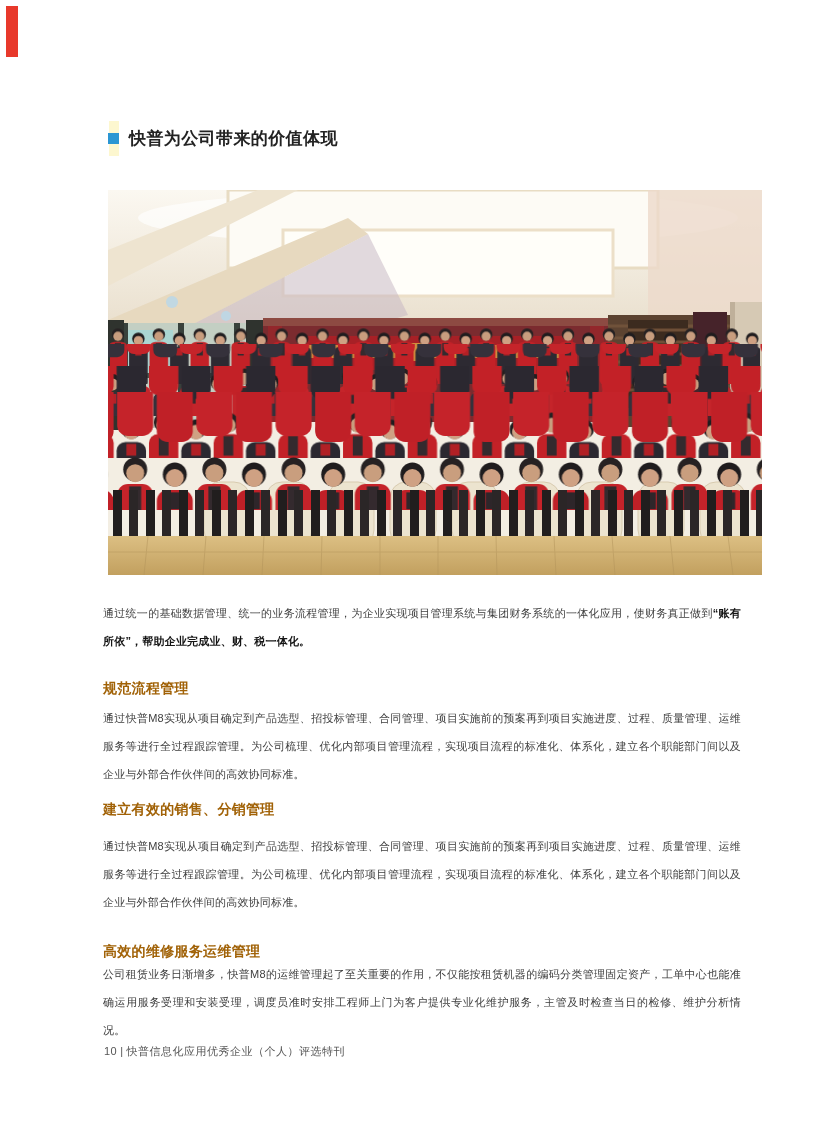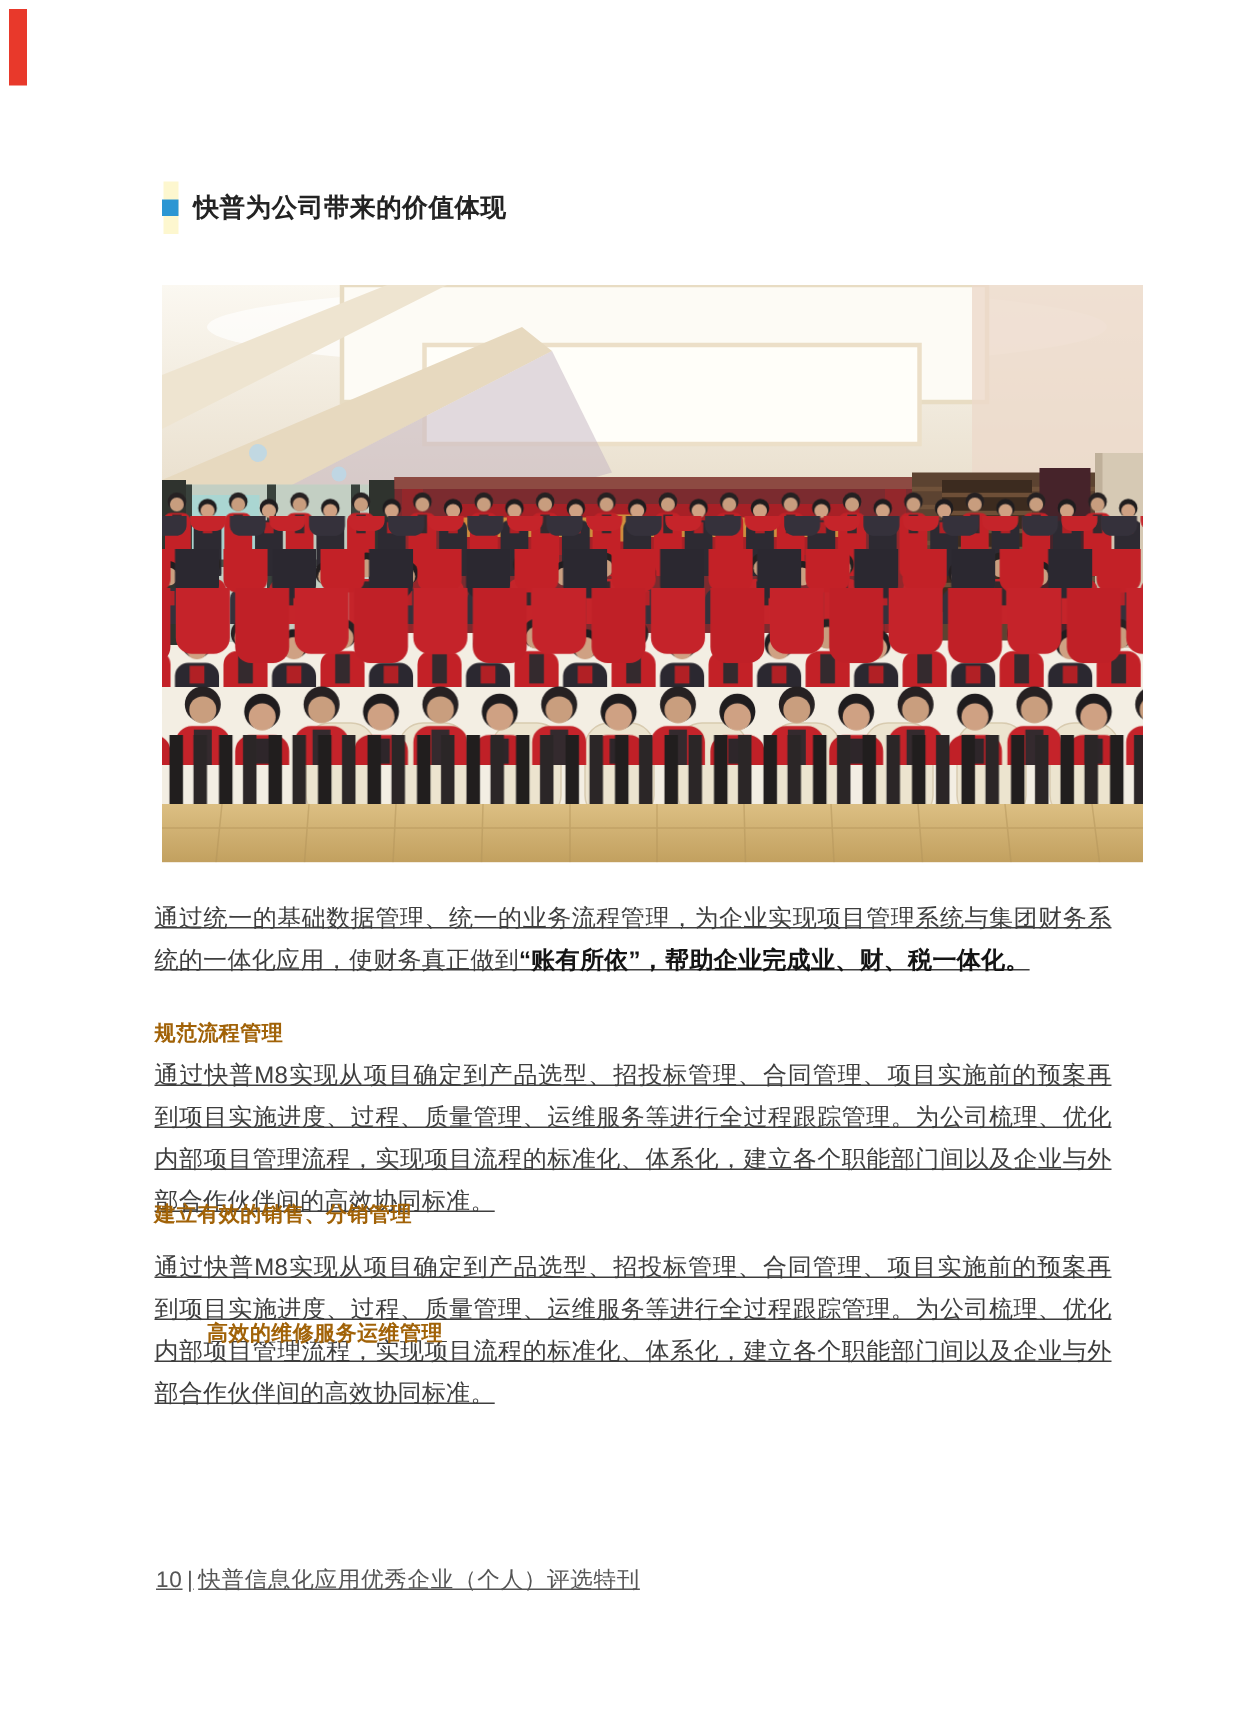--- a/index.html
+++ b/index.html
@@ -8,32 +8,32 @@
     font-family:"Liberation Sans","DejaVu Sans",sans-serif;color:#3e3e3e;overflow:hidden;
   }
   .corner-mark{position:absolute;left:6px;top:6px;width:12px;height:51px;background:#e8392b;}
   .title-row{position:absolute;left:108px;top:130px;display:flex;align-items:center;justify-content:center;}
   .bullet-wrap{position:relative;width:11px;height:11px;margin-right:10px;flex:0 0 auto;}
   .bullet-glow{position:absolute;left:1px;top:-12px;width:10px;height:35px;background:#fdf7cf;}
   .bullet{position:absolute;left:0;top:0;width:11px;height:11px;background:#2b96d3;}
   h1.page-title{margin:0;font-size:17px;line-height:17px;font-weight:bold;color:#232323;letter-spacing:0.4px;}
   .photo{position:absolute;left:108px;top:190px;width:654px;height:385px;margin:0;overflow:hidden;background:#f3eee3;}
   .photo svg{display:block;}
-  .body-text{position:absolute;left:103px;width:638px;margin:0;font-size:16px;line-height:28px;
-    text-align:justify;text-justify:inter-ideograph;color:#3e3e3e;letter-spacing:0.2px;text-decoration:underline;}
+  .body-text{position:absolute;left:103px;width:638px;margin:0;font-size:11px;line-height:28px;
+    text-align:justify;text-justify:inter-ideograph;color:#3e3e3e;letter-spacing:0.2px;}
   .body-text strong{color:#141414;}
   .sec-heading{position:absolute;left:103px;margin:0;font-size:14px;line-height:16px;font-weight:bold;color:#a16207;letter-spacing:0.3px;}
   .intro{top:599px;}
   .h2-a{top:680px;}
   .p-a{top:704px;}
   .h2-b{top:801px;text-align:center;}
   .p-b{top:832px;}
-  .h2-c{top:880px;margin-left:35px;}
+  .h2-c{top:943px;}
   .p-c{top:960px;}
-  .page-footer{position:absolute;left:104px;top:1044px;font-size:15px;color:#555555;letter-spacing:0.5px;text-decoration:underline;}
+  .page-footer{position:absolute;left:104px;top:1044px;font-size:11px;color:#555555;letter-spacing:0.5px;}
   .page-footer .sep{margin:0 3px;}
 </style>
 </head>
 <body>
 
 <div class="page">
 
   <div class="corner-mark"></div>
 
   <div class="title-row">
@@ -207,18 +207,19 @@
 
   <p class="body-text intro"><span>通过统一的基础数据管理、统一的业务流程管理，为企业实现项目管理系统与集团财务系统的一体化应用，使财务真正做到</span><strong>“账有所依”，帮助企业完成业、财、税一体化。</strong></p>
 
   <h2 class="sec-heading h2-a">规范流程管理</h2>
   <p class="body-text p-a">通过快普M8实现从项目确定到产品选型、招投标管理、合同管理、项目实施前的预案再到项目实施进度、过程、质量管理、运维服务等进行全过程跟踪管理。为公司梳理、优化内部项目管理流程，实现项目流程的标准化、体系化，建立各个职能部门间以及企业与外部合作伙伴间的高效协同标准。</p>
 
   <h2 class="sec-heading h2-b">建立有效的销售、分销管理</h2>
   <p class="body-text p-b">通过快普M8实现从项目确定到产品选型、招投标管理、合同管理、项目实施前的预案再到项目实施进度、过程、质量管理、运维服务等进行全过程跟踪管理。为公司梳理、优化内部项目管理流程，实现项目流程的标准化、体系化，建立各个职能部门间以及企业与外部合作伙伴间的高效协同标准。</p>
 
   <h2 class="sec-heading h2-c">高效的维修服务运维管理</h2>
+  <p class="body-text p-c">公司租赁业务日渐增多，快普M8的运维管理起了至关重要的作用，不仅能按租赁机器的编码分类管理固定资产，工单中心也能准确运用服务受理和安装受理，调度员准时安排工程师上门为客户提供专业化维护服务，主管及时检查当日的检修、维护分析情况。</p>
 
   <div class="page-footer">
     <span>10</span><span class="sep">|</span><span>快普信息化应用优秀企业（个人）评选特刊</span>
   </div>
 
 </div>
 
 </body></html>

